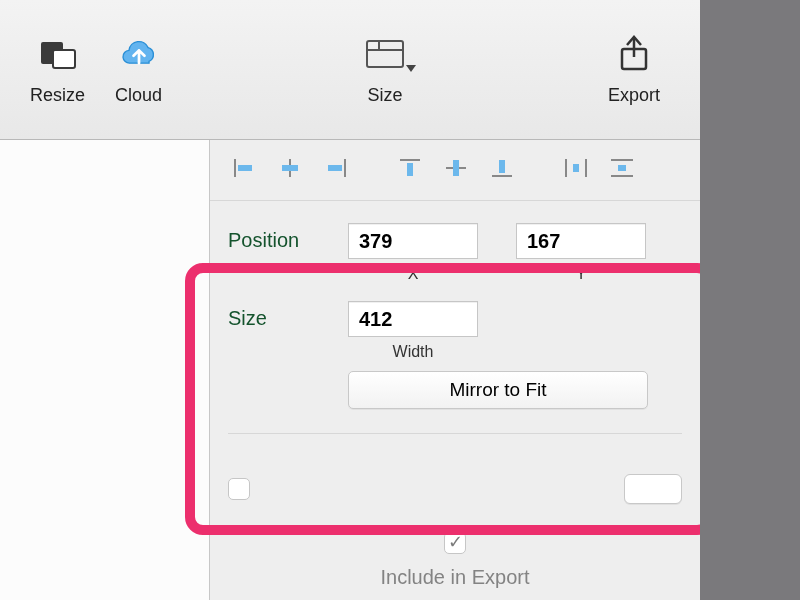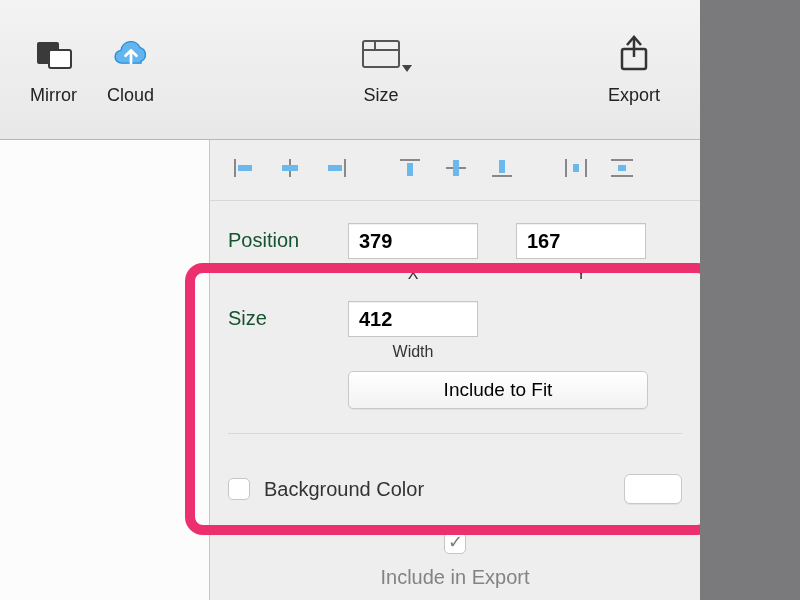--- a/index.html
+++ b/index.html
@@ -152,21 +152,21 @@
 
   <div class="toolbar">
     <div class="tb-group">
       <div class="tb-item">
         <div class="tb-icon">
           <svg width="40" height="36" viewBox="0 0 40 36">
             <rect x="3" y="6" width="22" height="22" rx="2" fill="#3a3a3a"></rect>
             <rect x="15" y="14" width="22" height="18" rx="2" fill="#fff" stroke="#3a3a3a" stroke-width="2"></rect>
           </svg>
         </div>
-        <div class="tb-label">Mirror</div>
+        <div class="tb-label">Resize</div>
       </div>
       <div class="tb-item">
         <div class="tb-icon">
           <svg width="46" height="36" viewBox="0 0 46 36">
             <path d="M34 26a8 8 0 0 0-1-15 11 11 0 0 0-21 3 7 7 0 0 0 1 14h21z" fill="#63b4ef" stroke="#2a8fd6" stroke-width="1.5"></path>
             <path d="M23 28 V14 M17 20 l6 -6 l6 6" stroke="#fff" stroke-width="3" fill="none" stroke-linecap="round" stroke-linejoin="round"></path>
           </svg>
         </div>
         <div class="tb-label">Cloud</div>
       </div>
@@ -276,28 +276,27 @@
         <div class="row" style="margin-top:18px">
           <div class="row-label">Size</div>
           <div class="fields">
             <div class="field-col">
               <input class="num" value="412" style="">
               <div class="sublabel">Width</div>
             </div>
           </div>
         </div>
 
-        <button class="wide-btn">Include to Fit</button>
+        <button class="wide-btn">Mirror to Fit</button>
 
         <div class="divider"></div>
       </div>
 
       <div class="bg-row">
         <div class="chk"></div>
-        <div style="font-size:20px">Background Color</div>
         <div class="swatch"></div>
       </div>
 
       <div class="export-row">
         <div style="width:8px"></div>
         <div class="chk-on"></div>
         <div style="font-size:20px">Include in Export</div>
       </div>
 
     </div>

